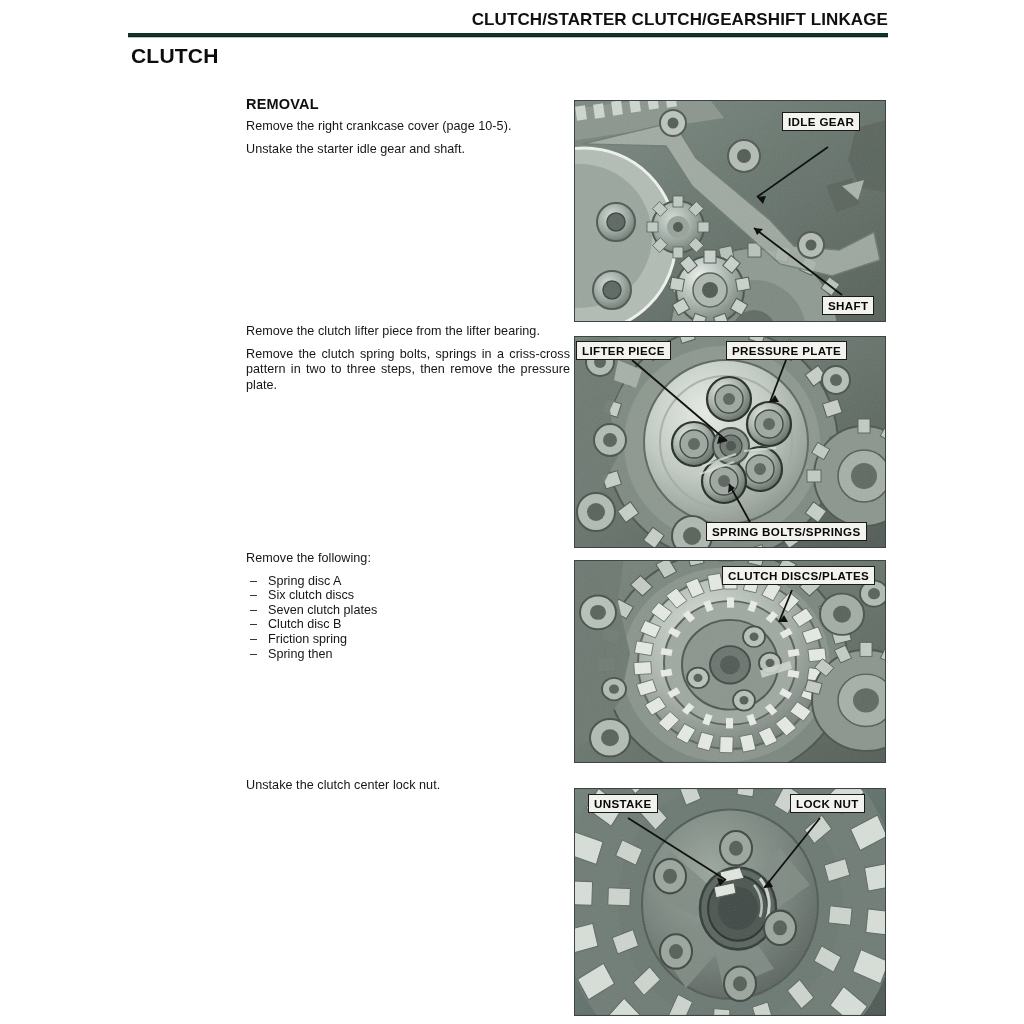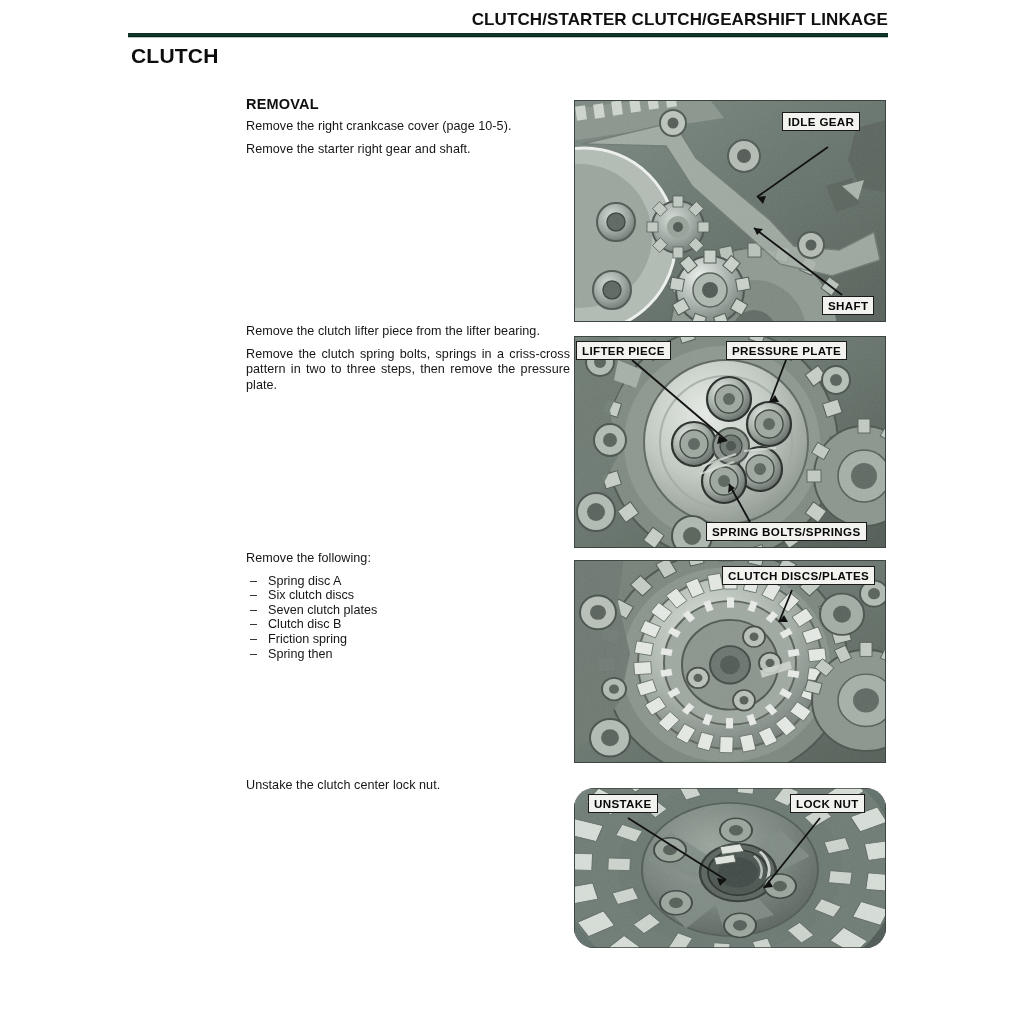--- a/index.html
+++ b/index.html
@@ -107,21 +107,21 @@
   .panel {
     position: absolute;
     left: 574px;
     width: 312px;
     overflow: hidden;
     background: #f0abfc;
   }
   #panel-1 { top: 100px;  height: 222px; }
   #panel-2 { top: 336px;  height: 212px; }
   #panel-3 { top: 560px;  height: 203px; }
-  #panel-4 { top: 788px;  height: 160px; border-radius: 20px; }
+  #panel-4 { top: 788px;  height: 228px; }
 
   .panel svg { display: block; width: 100%; height: 100%; }
 
   
   .callout {
     position: absolute;
     background: #f2f2ee;
     border: 1.2px solid #1a1a1a;
     color: #080808;
     font-size: 11.6px;
@@ -146,21 +146,21 @@
   <div class="header-title">CLUTCH/STARTER CLUTCH/GEARSHIFT LINKAGE</div>
   <div class="header-rule"></div>
   <div class="header-rule-shadow"></div>
 </div>
 
 <div class="section-title">CLUTCH</div>
 
 <div class="block-abs" id="block-removal">
   <div class="subhead">REMOVAL</div>
   <p class="para">Remove the right crankcase cover (page 10-5).</p>
-  <p class="para">Remove the starter right gear and shaft.</p>
+  <p class="para">Unstake the starter idle gear and shaft.</p>
 </div>
 
 <div class="block-abs" id="block-springbolts">
   <p class="para justify">Remove the clutch lifter piece from the lifter bearing.</p>
   <p class="para justify">Remove the clutch spring bolts, springs in a criss-cross pattern in two to three steps, then remove the pressure plate.</p>
 </div>
 
 <div class="block-abs" id="block-following">
   <p class="para">Remove the following:</p>
   <ul class="bullet-list" id="following-list">

